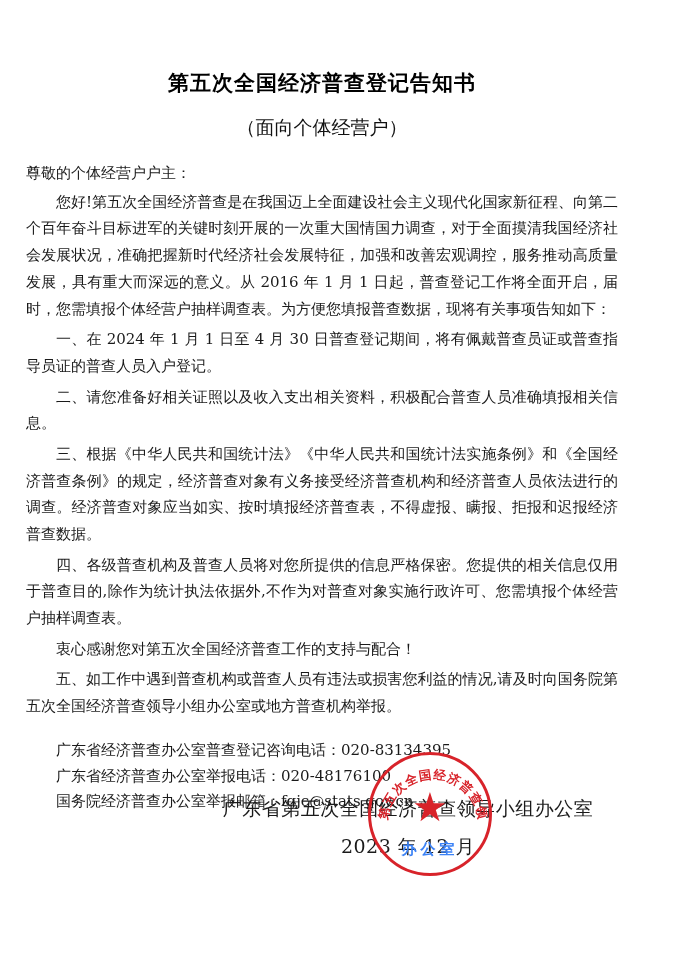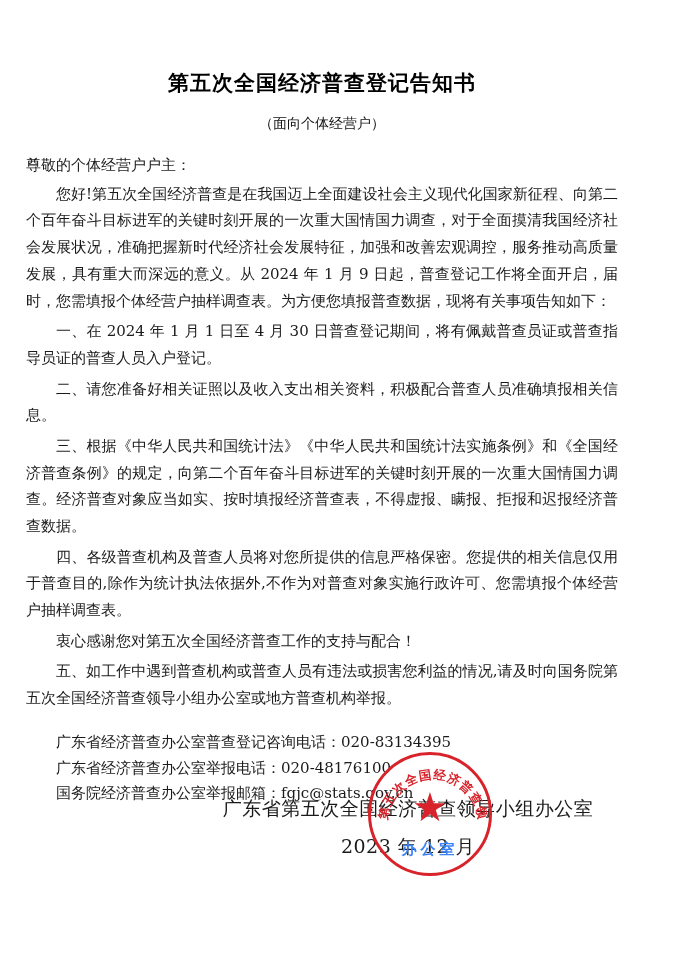--- a/index.html
+++ b/index.html
@@ -24,21 +24,21 @@
   .doc-title {
     text-align: center;
     font-size: 21px;
     font-weight: bold;
     letter-spacing: 1px;
     margin: 9px 0 0 0;
     color: #000;
   }
   .doc-subtitle {
     text-align: center;
-    font-size: 14px;
+    font-size: 19px;
     margin: 18px 0 0 0;
     color: #111;
   }
   .salutation {
     font-size: 15px;
     margin: 22px 0 0 0;
     line-height: 1.45;
   }
   .body-text {
     font-size: 15px;
@@ -118,24 +118,24 @@
 <body>
 
 <div class="page">
 
   <h1 class="doc-title">第五次全国经济普查登记告知书</h1>
 
   <div class="doc-subtitle">（面向个体经营户）</div>
 
   <div class="salutation">尊敬的个体经营户户主：</div>
 
-  <p class="body-text indent">您好!第五次全国经济普查是在我国迈上全面建设社会主义现代化国家新征程、向第二个百年奋斗目标进军的关键时刻开展的一次重大国情国力调查，对于全面摸清我国经济社会发展状况，准确把握新时代经济社会发展特征，加强和改善宏观调控，服务推动高质量发展，具有重大而深远的意义。从 2024 年 1 月 9 日起，普查登记工作将全面开启，届时，您需填报个体经营户抽样调查表。为方便您填报普查数据，现将有关事项告知如下：</p>
+  <p class="body-text indent">您好!第五次全国经济普查是在我国迈上全面建设社会主义现代化国家新征程、向第二个百年奋斗目标进军的关键时刻开展的一次重大国情国力调查，对于全面摸清我国经济社会发展状况，准确把握新时代经济社会发展特征，加强和改善宏观调控，服务推动高质量发展，具有重大而深远的意义。从 2016 年 1 月 1 日起，普查登记工作将全面开启，届时，您需填报个体经营户抽样调查表。为方便您填报普查数据，现将有关事项告知如下：</p>
   <p class="body-text indent">一、在 2024 年 1 月 1 日至 4 月 30 日普查登记期间，将有佩戴普查员证或普查指导员证的普查人员入户登记。</p>
   <p class="body-text indent">二、请您准备好相关证照以及收入支出相关资料，积极配合普查人员准确填报相关信息。</p>
-  <p class="body-text indent">三、根据《中华人民共和国统计法》《中华人民共和国统计法实施条例》和《全国经济普查条例》的规定，向第二个百年奋斗目标进军的关键时刻开展的一次重大国情国力调查。经济普查对象应当如实、按时填报经济普查表，不得虚报、瞒报、拒报和迟报经济普查数据。</p>
+  <p class="body-text indent">三、根据《中华人民共和国统计法》《中华人民共和国统计法实施条例》和《全国经济普查条例》的规定，经济普查对象有义务接受经济普查机构和经济普查人员依法进行的调查。经济普查对象应当如实、按时填报经济普查表，不得虚报、瞒报、拒报和迟报经济普查数据。</p>
   <p class="body-text indent">四、各级普查机构及普查人员将对您所提供的信息严格保密。您提供的相关信息仅用于普查目的,除作为统计执法依据外,不作为对普查对象实施行政许可、您需填报个体经营户抽样调查表。</p>
   <p class="body-text indent">衷心感谢您对第五次全国经济普查工作的支持与配合！</p>
   <p class="body-text indent">五、如工作中遇到普查机构或普查人员有违法或损害您利益的情况,请及时向国务院第五次全国经济普查领导小组办公室或地方普查机构举报。</p>
 
   <div class="contacts">
     <div class="line">广东省经济普查办公室普查登记咨询电话：020-83134395</div>
     <div class="line">广东省经济普查办公室举报电话：020-48176100</div>
     <div class="line">国务院经济普查办公室举报邮箱：fgjc@stats.gov.cn</div>
   </div>
 

